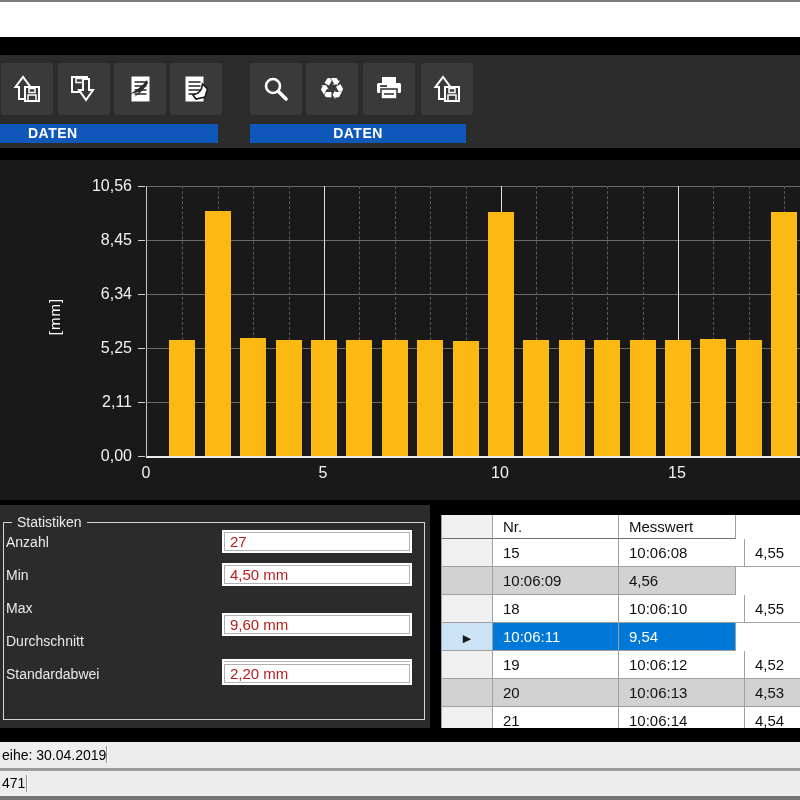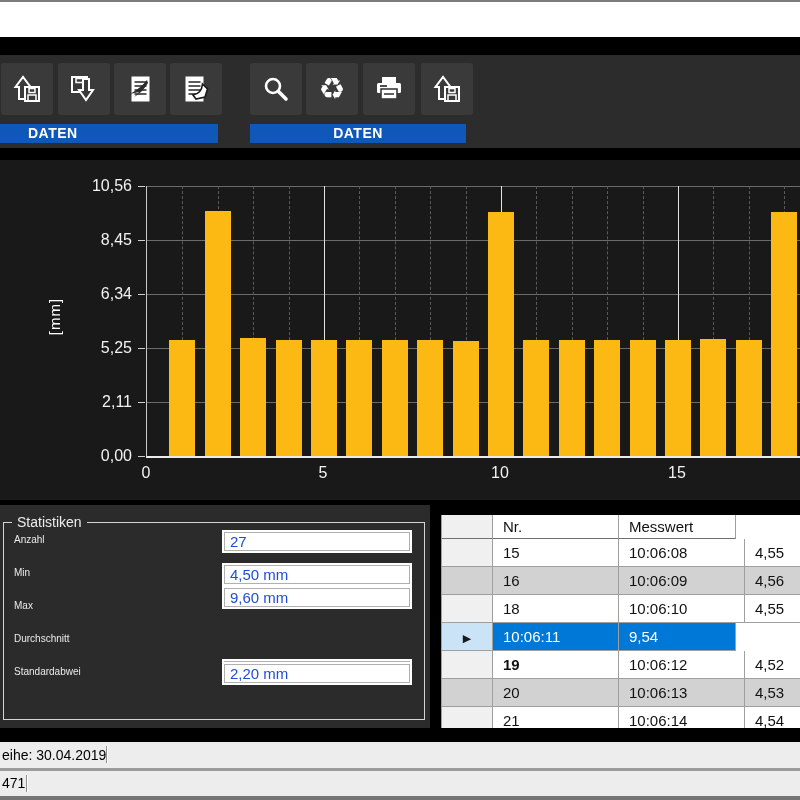--- a/index.html
+++ b/index.html
@@ -58,25 +58,25 @@
   }
 
   
   #bottom{left:0;top:500px;width:800px;height:228px;background:#000;}
   #stats-panel{position:absolute;left:0;top:5px;width:430px;height:223px;background:#2b2b2b;}
   #stats-box{position:absolute;left:3px;top:17px;width:420px;height:196px;border:1px solid #d4d4d4;}
   #stats-legend{
     position:absolute;left:8px;top:-9px;background:#2b2b2b;padding:0 5px;
     color:#ececec;font-size:14px;
   }
-  .stat-label{position:absolute;left:10px;color:#eaeaea;font-size:10px;}
+  .stat-label{position:absolute;left:2px;color:#eaeaea;font-size:14px;}
   .stat-input{
     position:absolute;left:218px;width:180px;height:17px;background:#fff;
     border:2px solid #fff;box-shadow:inset 0 0 0 1px #b0b0b0;
-    font-family:"Liberation Sans",sans-serif;font-size:15px;color:#1d4ed8;
+    font-family:"Liberation Sans",sans-serif;font-size:15px;color:#b91c1c;
     padding:1px 0 1px 6px;outline:none;
   }
 
   
   #grid{position:absolute;left:441px;top:15px;width:430px;height:213px;background:#fff;overflow:hidden;
         border-left:1px solid #9f9f9f;}
   .trow{display:flex;}
   .tcell{
     box-sizing:border-box;border-right:1px solid #9f9f9f;border-bottom:1px solid #9f9f9f;
     font-size:15px;color:#111;padding-left:10px;overflow:hidden;white-space:nowrap;
@@ -251,21 +251,21 @@
     <div id="stats-box">
       <div id="stats-legend">Statistiken</div>
 
       <div class="stat-label" style="top:11px">Anzahl</div>
       <input class="stat-input" style="top: 7px;" value="27">
 
       <div class="stat-label" style="top:44px">Min</div>
       <input class="stat-input" style="top: 40px;" value="4,50 mm">
 
       <div class="stat-label" style="top:77px">Max</div>
-      <input class="stat-input" style="top: 63px;" value="9,60 mm">
+      <input class="stat-input" style="top: 90px;" value="9,60 mm">
 
       <div class="stat-label" style="top:110px">Durchschnitt</div>
       <input class="stat-input" style="top: 106px; margin-top: 30px;" value="5,80 mm">
 
       <div class="stat-label" style="top:143px">Standardabwei</div>
       <input class="stat-input" style="top: 139px;" value="2,20 mm">
     </div>
   </div>
 
   <div id="grid">
@@ -276,38 +276,37 @@
       </div>
       <div class="tbody">
         <div class="trow">
           <div class="tcell selector" style="width: 51px; flex: 0 0 51px;"></div>
           <div class="tcell" style="width: 126px; flex: 0 0 126px;">15</div>
           <div class="tcell" style="width: 126px; flex: 0 0 126px;">10:06:08</div>
           <div class="tcell" style="width: 117px; flex: 0 0 117px;">4,55</div>
         </div>
         <div class="trow shaded">
           <div class="tcell selector" style="width: 51px; flex: 0 0 51px;"></div>
-          <div class="tcell" style="width: 126px; flex: 0 0 126px;">16</div>
           <div class="tcell" style="width: 126px; flex: 0 0 126px;">10:06:09</div>
           <div class="tcell" style="width: 117px; flex: 0 0 117px;">4,56</div>
         </div>
         <div class="trow">
           <div class="tcell selector" style="width: 51px; flex: 0 0 51px;"></div>
           <div class="tcell" style="width: 126px; flex: 0 0 126px;">18</div>
           <div class="tcell" style="width: 126px; flex: 0 0 126px;">10:06:10</div>
           <div class="tcell" style="width: 117px; flex: 0 0 117px;">4,55</div>
         </div>
         <div class="trow sel">
           <div class="tcell selector" style="width: 51px; flex: 0 0 51px;"><span class="sel-arrow">▶</span></div>
           <div class="tcell" style="width: 126px; flex: 0 0 126px;">10:06:11</div>
           <div class="tcell" style="width: 117px; flex: 0 0 117px;">9,54</div>
         </div>
         <div class="trow">
           <div class="tcell selector" style="width: 51px; flex: 0 0 51px;"></div>
-          <div class="tcell" style="width: 126px; flex: 0 0 126px; font-weight: bold;">19</div>
+          <div class="tcell" style="width: 126px; flex: 0 0 126px;">19</div>
           <div class="tcell" style="width: 126px; flex: 0 0 126px;">10:06:12</div>
           <div class="tcell" style="width: 117px; flex: 0 0 117px;">4,52</div>
         </div>
         <div class="trow shaded">
           <div class="tcell selector" style="width: 51px; flex: 0 0 51px;"></div>
           <div class="tcell" style="width: 126px; flex: 0 0 126px;">20</div>
           <div class="tcell" style="width: 126px; flex: 0 0 126px;">10:06:13</div>
           <div class="tcell" style="width: 117px; flex: 0 0 117px;">4,53</div>
         </div>
         <div class="trow">

